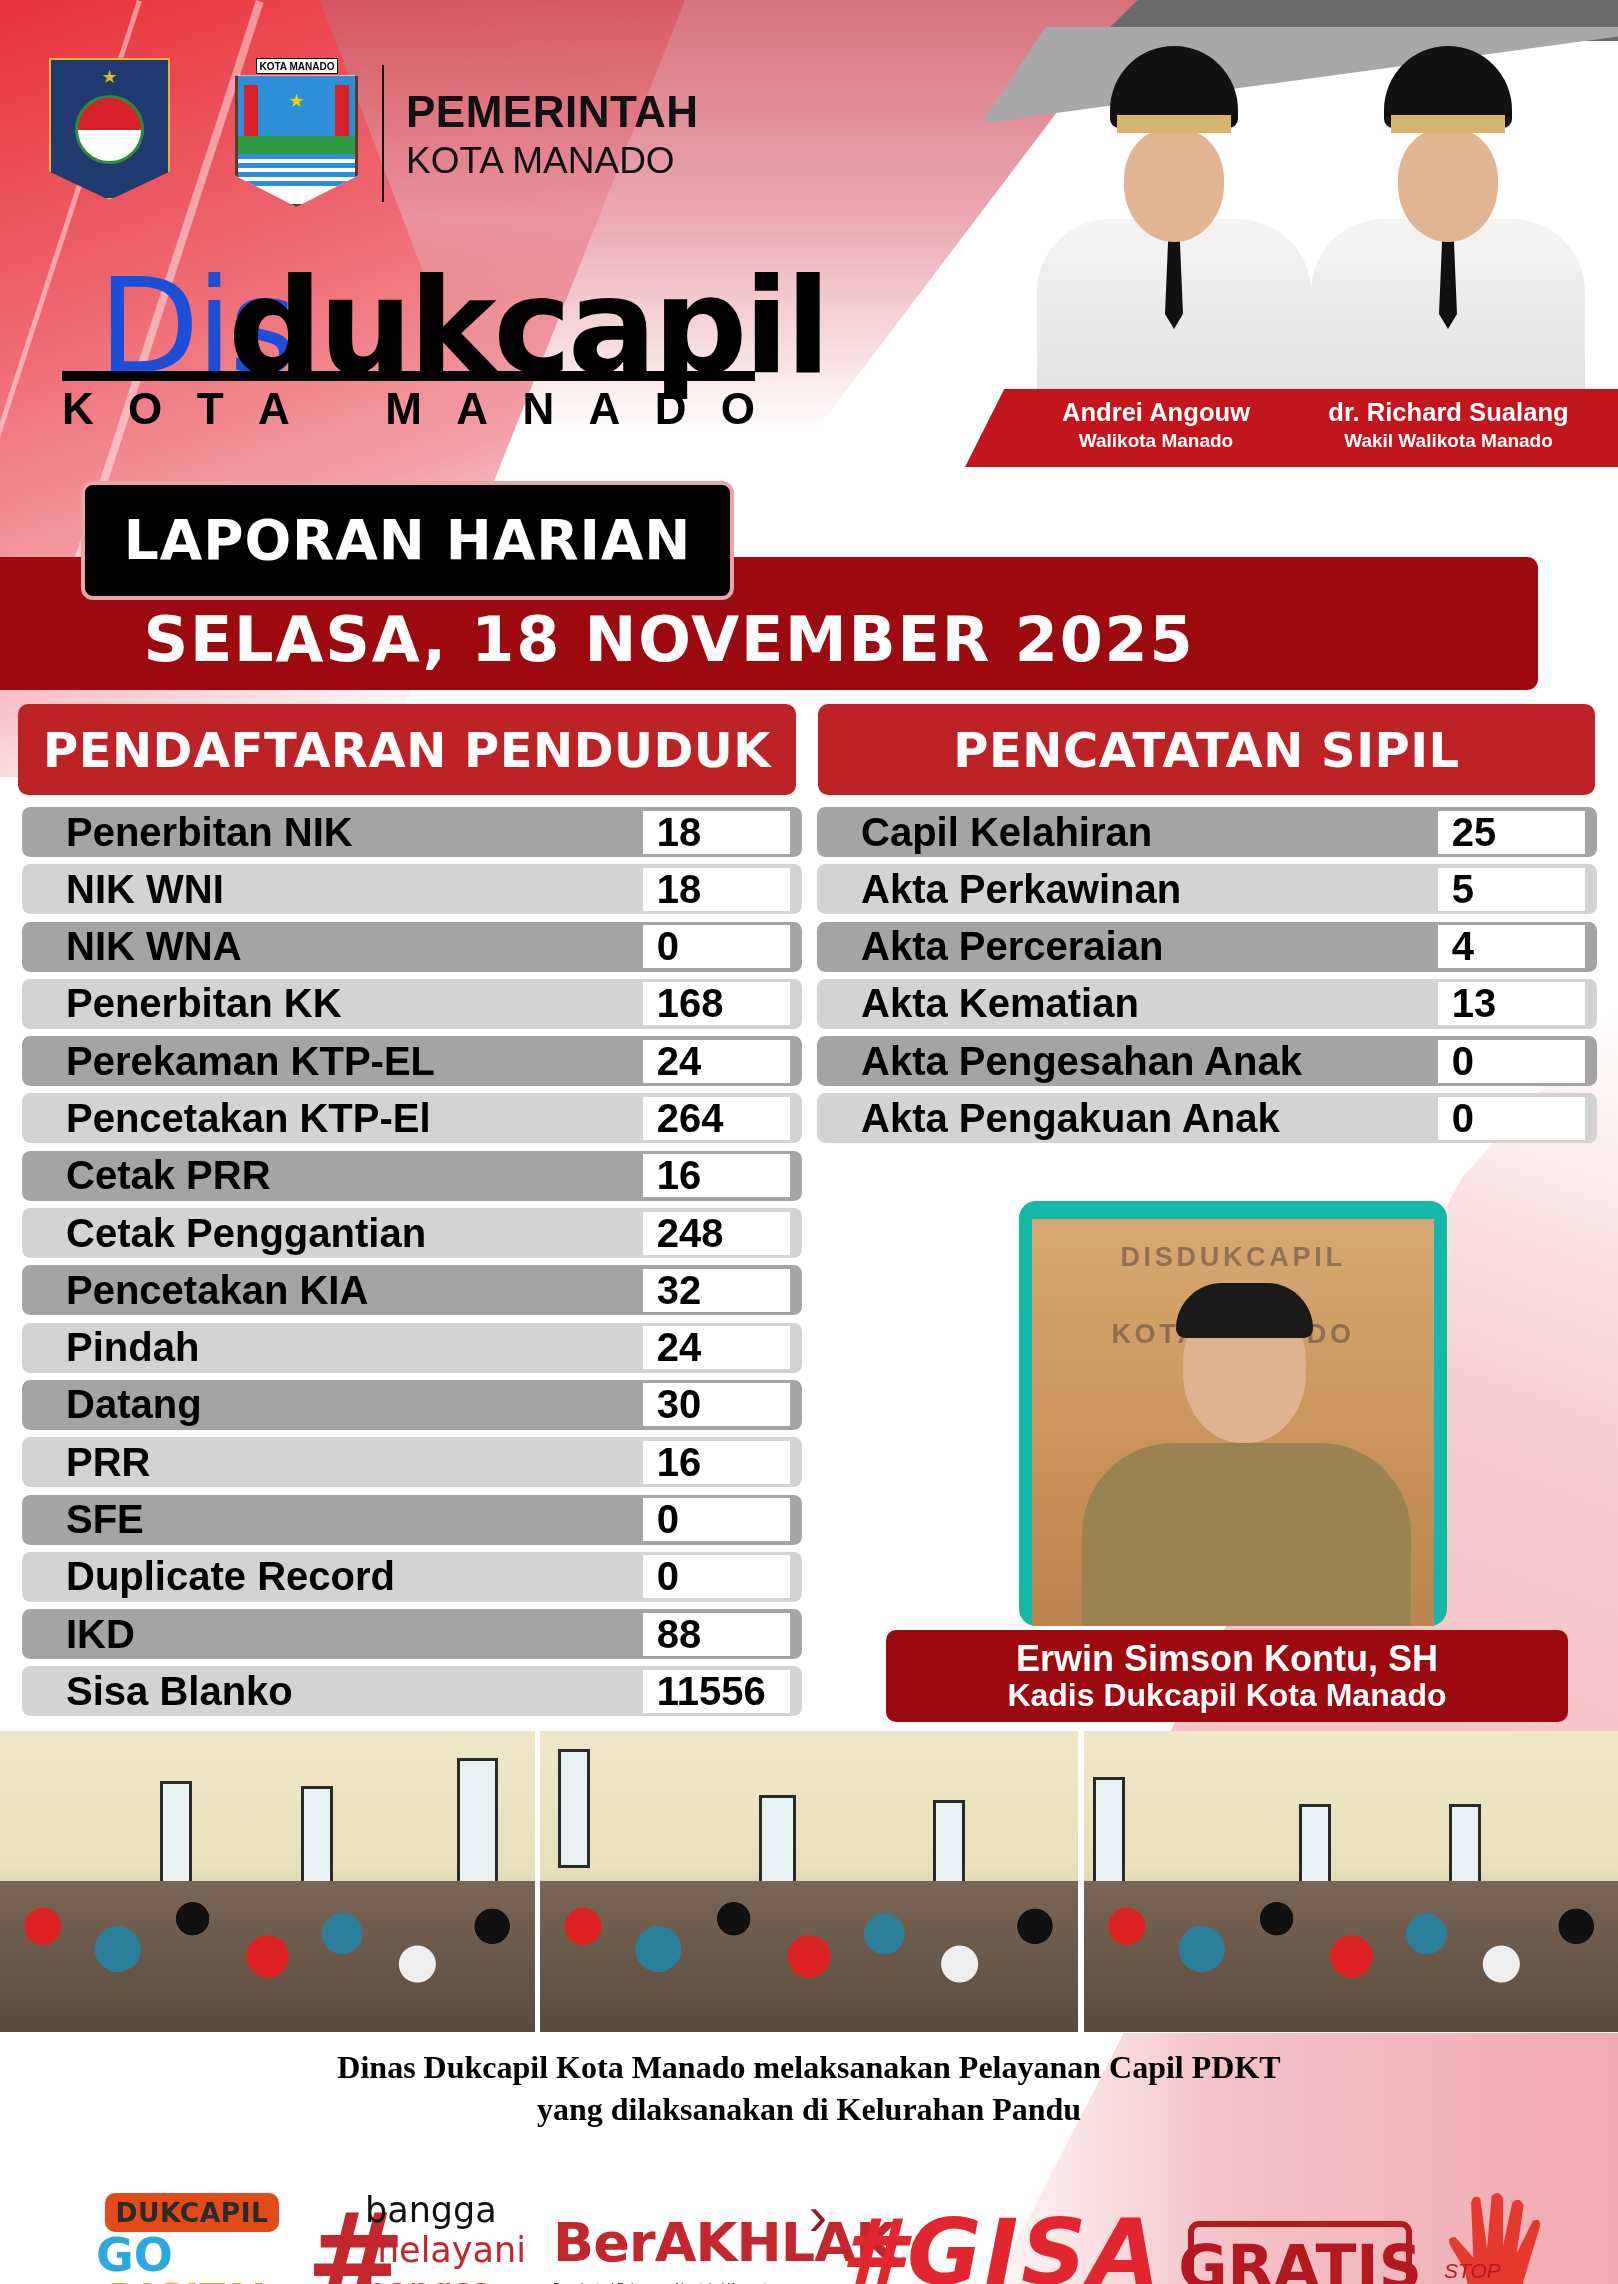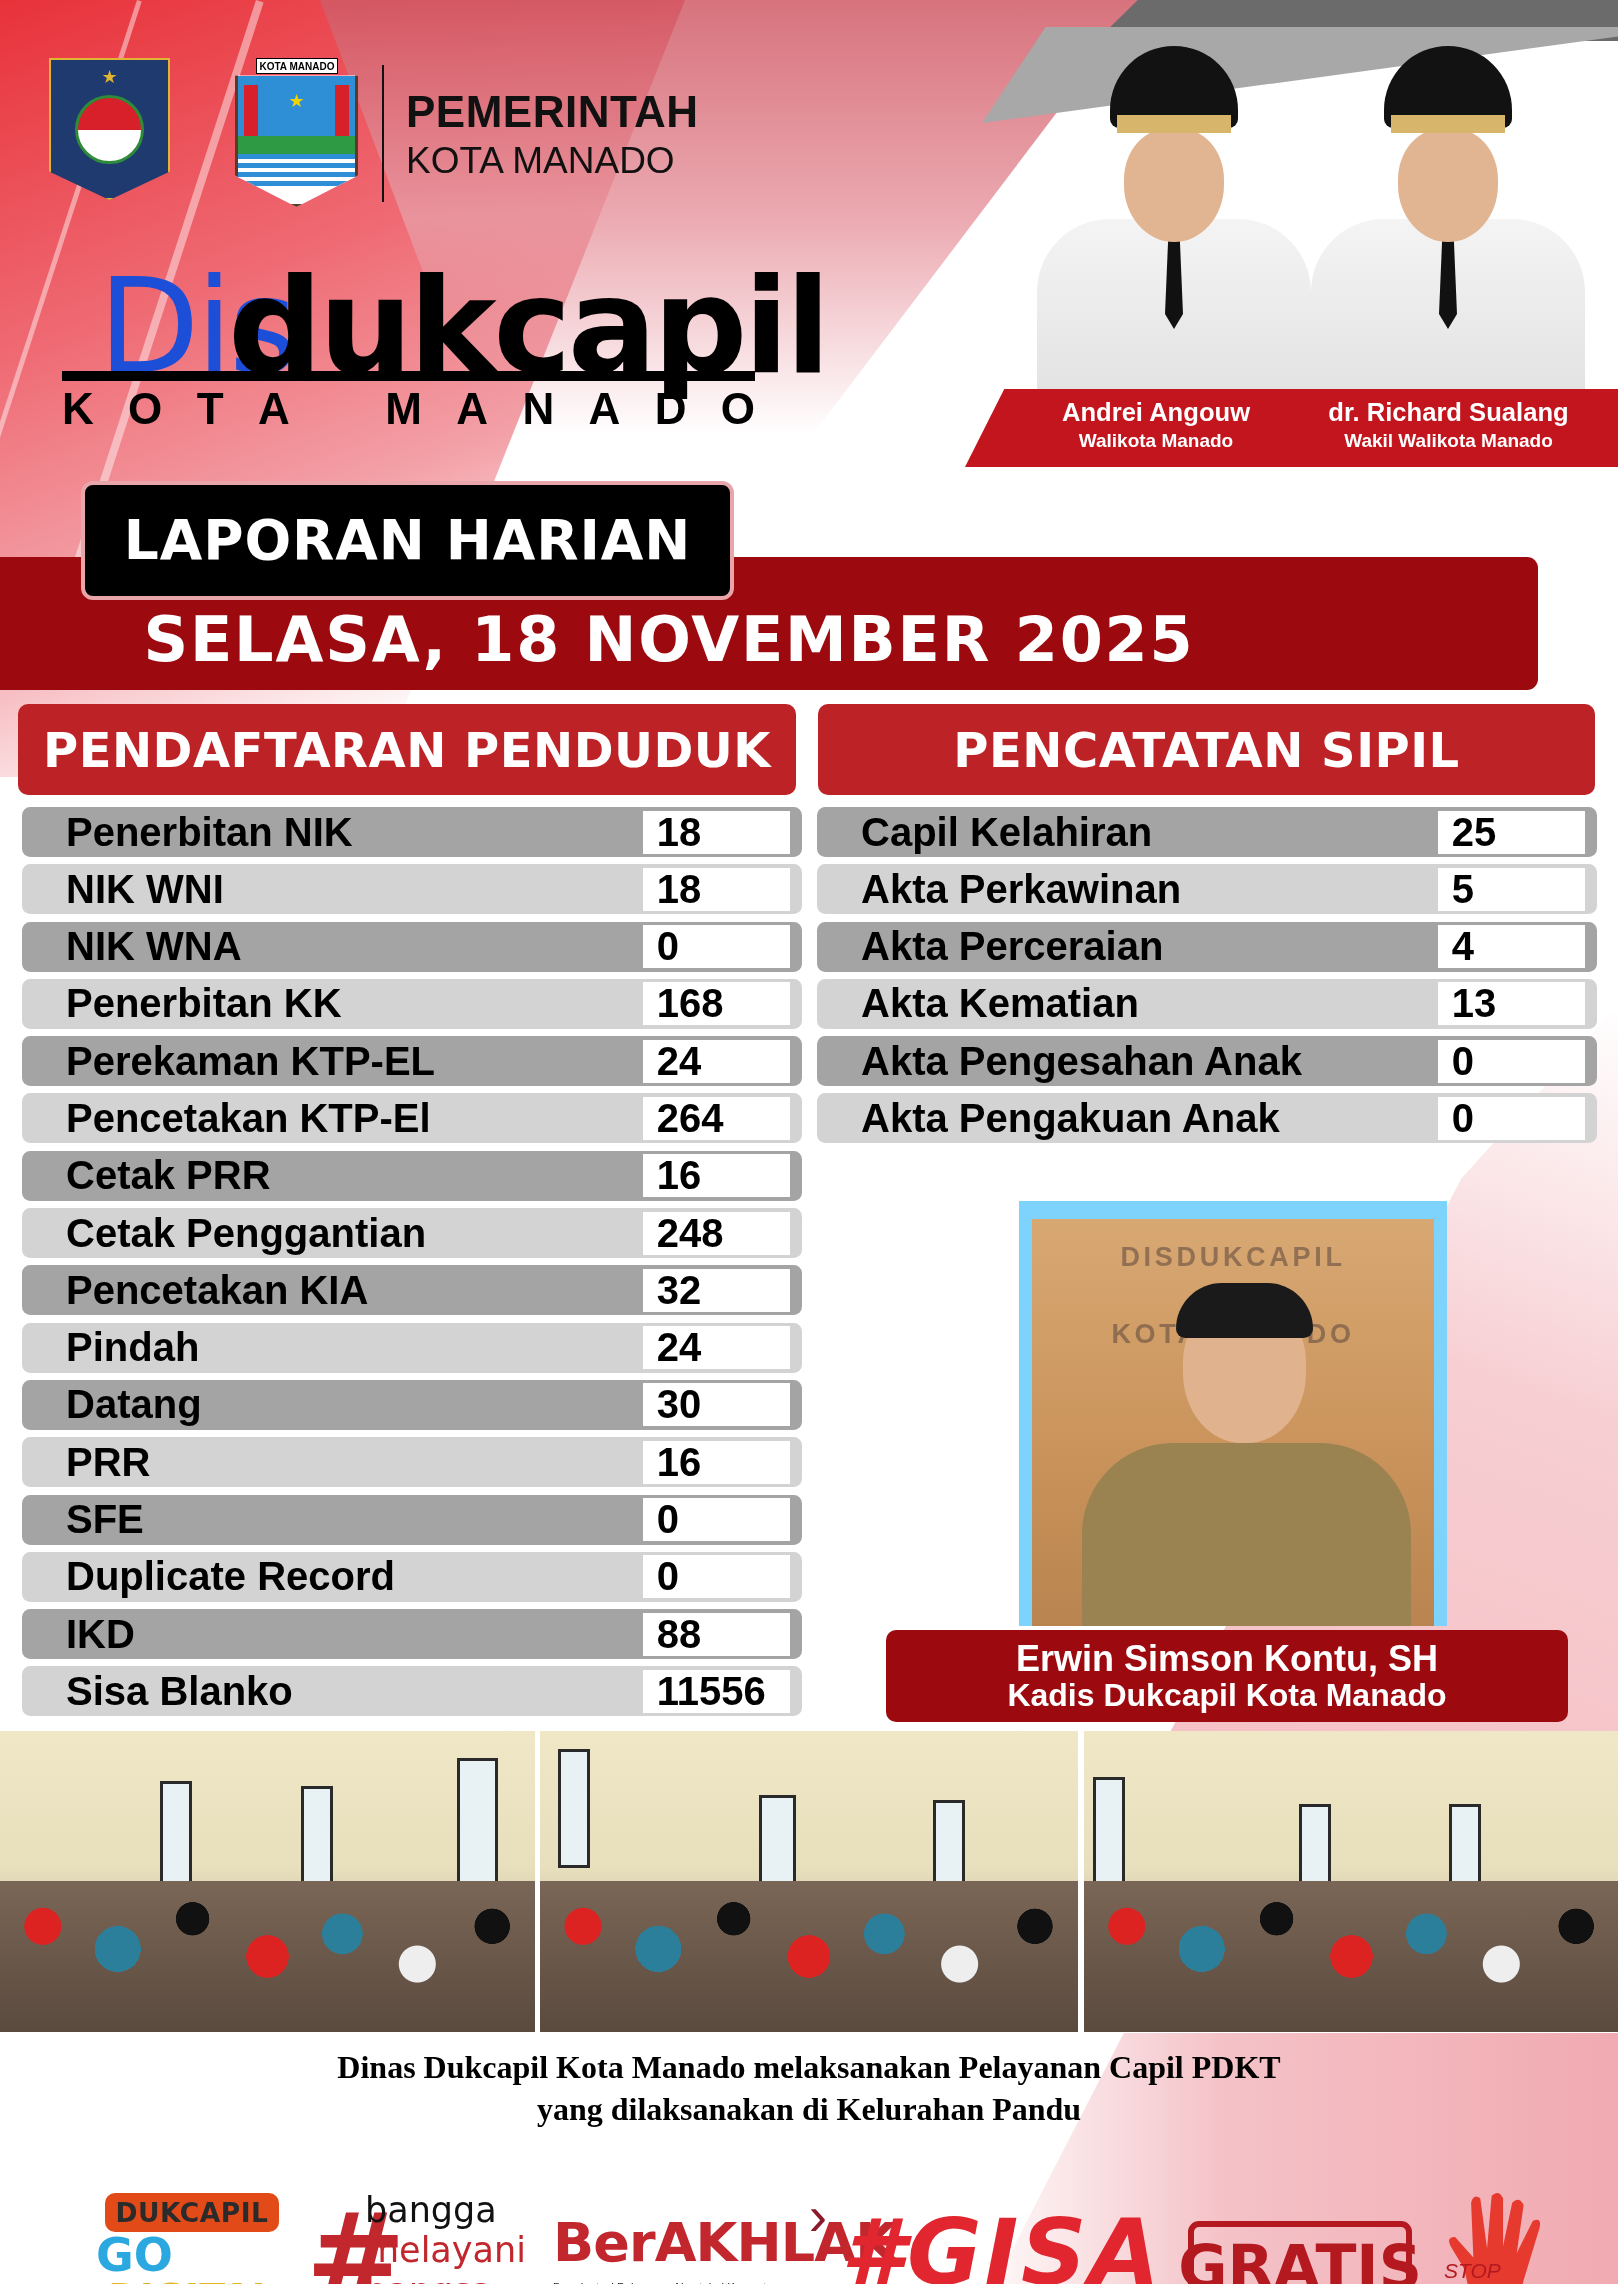--- a/index.html
+++ b/index.html
@@ -177,21 +177,21 @@
   }
   .row .val {
     width: 147px; height: 43px; margin-right: 12px; background: #ffffff;
     display: flex; align-items: center; padding-left: 13.7px;
     font-size: 40px; font-weight: 700; color: #000;
   }
 
   
   .kadis-frame {
     left: 1019px; top: 1201px; width: 428px; height: 425px;
-    background: #7dd3fc; padding: 18px 12.8px 0 12.8px;
+    background: #14b8a6; padding: 18px 12.8px 0 12.8px; border-radius: 17px;
   }
   .kadis-photo {
     width: 100%; height: 407px; position: relative; overflow: hidden;
     background: linear-gradient(180deg, #d8a873 0%, #c9925a 60%, #b98450 100%);
   }
   .kadis-photo .wall-text { position: absolute; left: 0; width: 100%; text-align: center; font-size: 27px; font-weight: 700; color: rgba(90,70,60,0.55); letter-spacing: 3.7px; }
   .kadis-photo .head { position: absolute; left: 151px; top: 78px; width: 123px; height: 146px; background: #e0b38e; border-radius: 45% 45% 48% 48%; }
   .kadis-photo .hair { position: absolute; left: 144px; top: 64px; width: 137px; height: 55px; background: #1a1a1a; border-radius: 69px 69px 13.7px 13.7px; }
   .kadis-photo .body { position: absolute; left: 50px; top: 224px; width: 329px; height: 192px; background: #9a8350; border-radius: 91px 91px 0 0; }
   .kadis-banner {

